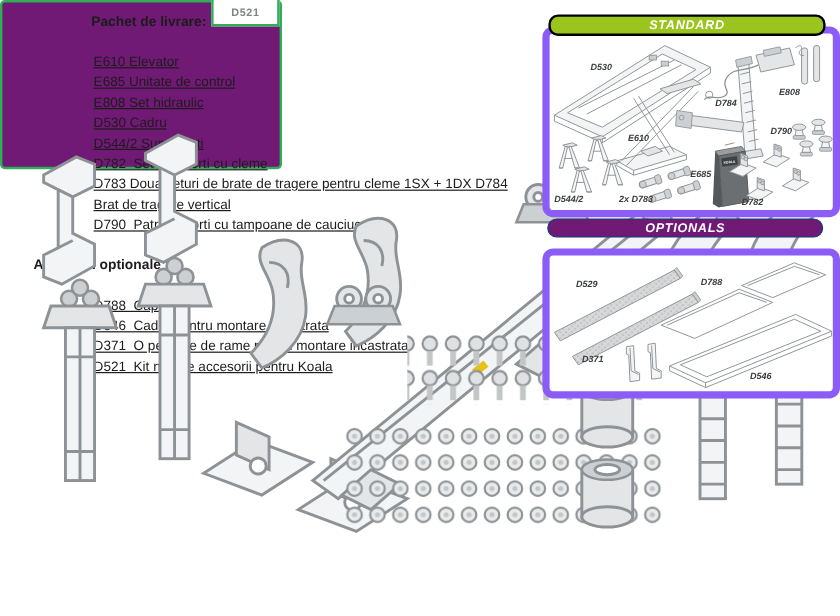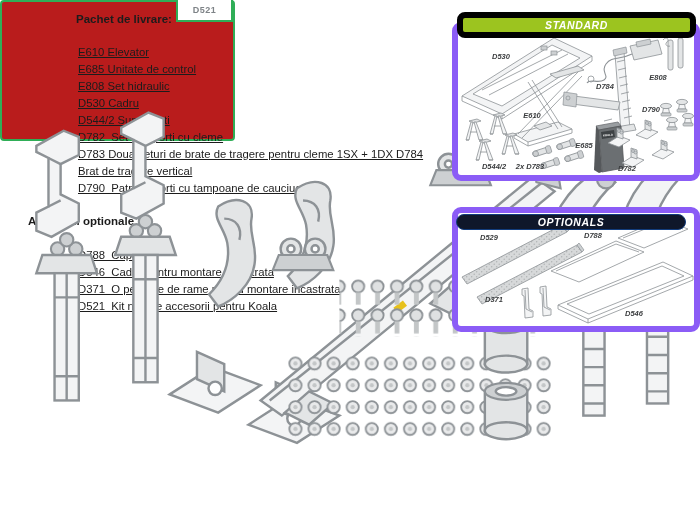--- a/index.html
+++ b/index.html
@@ -7,25 +7,25 @@
         font-family:"Liberation Sans",sans-serif;color:#1c1c1c;}
   
   .sec-heading{position:absolute;left:28px;font-size:11.5px;font-weight:bold;white-space:pre;}
   .items{position:absolute;left:78px;text-decoration:underline;}
   .item{font-size:11.3px;line-height:17px;white-space:pre;}
   
   .hdr-bar{position:absolute;height:14px;border-radius:8px;z-index:3;
            display:flex;align-items:center;justify-content:center;}
   .hdr-text{color:#ffffff;font-size:10.5px;font-weight:bold;font-style:italic;letter-spacing:0.6px;line-height:1;}
   .panel-box{position:absolute;background:#ffffff;border:6px solid #8b5cf6;border-radius:9px;z-index:1;}
-  #std-bar{left:457px;top:12px;width:227px;background:#9cc41f;border:6px solid #000000;}
+  #std-bar{left:457px;top:12px;width:227px;background:#9cc41f;border:2px solid #000000;}
   #std-box{left:452px;top:22px;width:236px;height:147px;}
-  #opt-bar{left:456px;top:214px;width:228px;background:#0f172a;border:1px solid #123c7c;}
+  #opt-bar{left:456px;top:182px;width:228px;background:#701a75;border:1px solid #123c7c;}
   #opt-box{left:452px;top:207px;width:236px;height:113px;}
-  #kit-box{left:452px;top:349px;width:231px;height:137px;background:#b91c1c;
+  #kit-box{left:452px;top:349px;width:231px;height:137px;background:#701a75;
            border:2px solid #2fae57;border-radius:4px;z-index:1;}
   #kit-tag{position:absolute;left:176px;top:-2px;width:53px;height:20px;background:#fff;
            border:2px solid #2fae57;display:flex;align-items:center;justify-content:center;
            font-size:9px;font-weight:bold;color:#7e8387;letter-spacing:0.5px;z-index:2;}
   .draw{position:absolute;left:0;top:0;width:100%;height:100%;}
   .plabel{position:absolute;transform:translate(-50%,-50%);font-size:7.5px;font-weight:bold;
           font-style:italic;color:#3a3c3e;white-space:nowrap;z-index:2;}
   
   .f1s{fill:#f3f4f5;stroke:#8d9296;stroke-width:0.8;}
   .f2{fill:#e3e5e6;stroke:#8d9296;stroke-width:0.8;}
@@ -165,21 +165,21 @@
         <use href="#brk" x="164" y="120"></use>
           <use href="#brk" x="194" y="112"></use>
       </g>
     </svg>
 
     <span class="plabel" style="left:43px;top:28px;">D530</span>
     <span class="plabel" style="left:74px;top:87px;font-style:italic;">E610</span>
     <span class="plabel" style="left:147px;top:58px;">D784</span>
     <span class="plabel" style="left:200px;top:49px;">E808</span>
     <span class="plabel" style="left:193px;top:81px;font-style:italic;">D790</span>
-    <span class="plabel" style="left:16px;top:138px;margin-left:20px;">D544/2</span>
+    <span class="plabel" style="left:16px;top:138px;">D544/2</span>
     <span class="plabel" style="left:72px;top:138px;">2x D783</span>
     <span class="plabel" style="left:126px;top:117px;">E685</span>
     <span class="plabel" style="left:169px;top:140px;text-align:right;">D782</span>
   </div>
 
   <div id="opt-bar" class="hdr-bar">
     <span class="hdr-text">OPTIONALS</span>
   </div>
 
   <div id="opt-box" class="panel-box">

